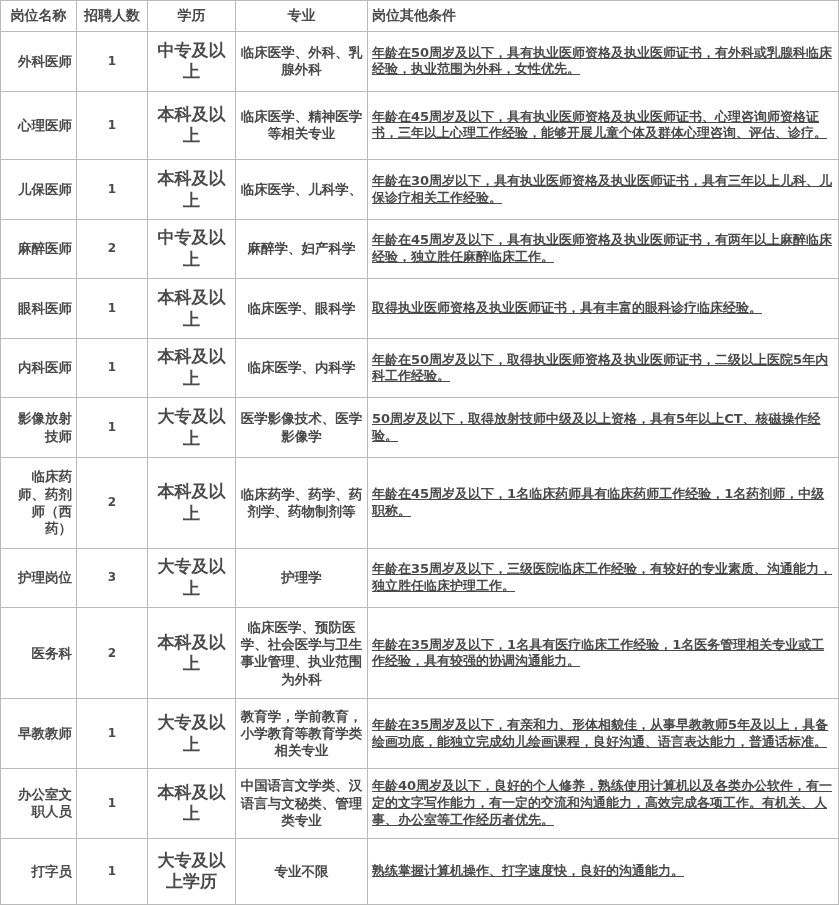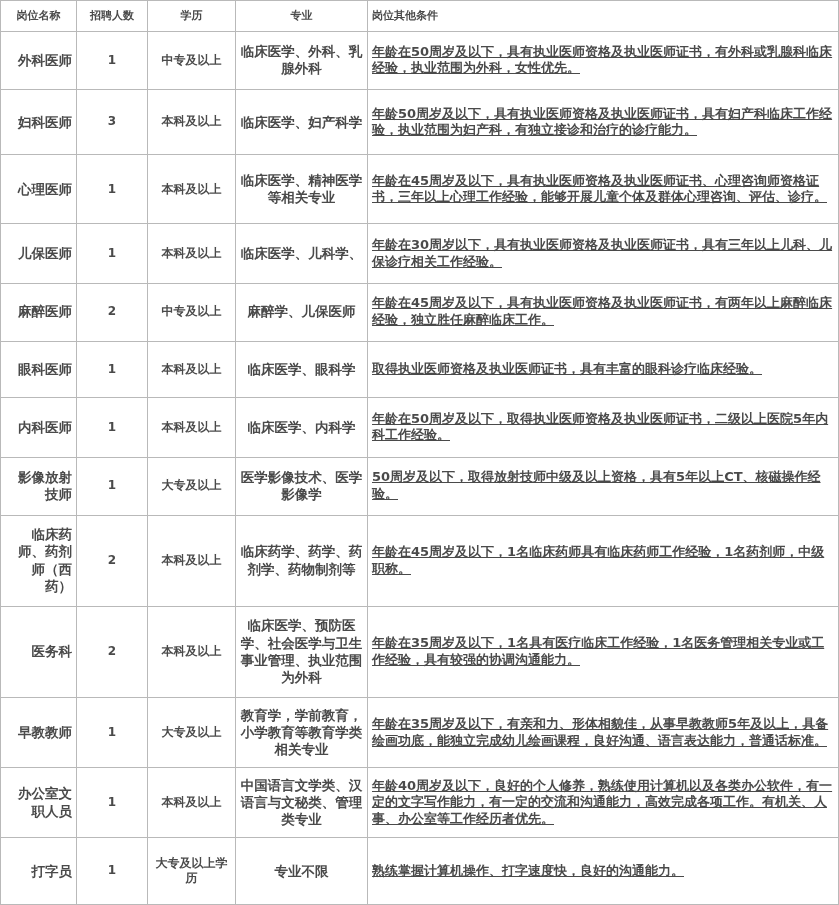--- a/index.html
+++ b/index.html
@@ -32,21 +32,21 @@
   
   col.c-name  { width: 76px; }
   col.c-count { width: 71px; }
   col.c-edu   { width: 88px; }
   col.c-major { width: 132px; }
   col.c-other { width: 471px; }
 
   
   thead th {
     height: 26px;
-    font-size: 11px;
+    font-size: 14px;
     text-align: center;
     vertical-align: middle;
     padding-top: 0;
     padding-bottom: 0;
     margin-left: 16px;
   }
   thead th.left-head {
     text-align: left;
     padding-left: 7px;
   }
@@ -55,21 +55,21 @@
   td.name {
     text-align: right;
     font-size: 13.5px;
   }
   td.count {
     text-align: center;
     font-size: 12px;
   }
   td.edu {
     text-align: center;
-    font-size: 12px;
+    font-size: 17px;
   }
   td.major {
     text-align: center;
     font-size: 13.5px;
   }
   td.other {
     text-align: left;
     font-size: 13px;
     padding-left: 6px;
     padding-right: 4px;
@@ -99,46 +99,39 @@
     </tr>
   </thead>
   <tbody id="table-body">
       <tr style="height: 47px;">
         <td class="name">外科医师</td>
         <td class="count">1</td>
         <td class="edu">中专及以上</td>
         <td class="major">临床医学、外科、乳腺外科</td>
         <td class="other">年龄在50周岁及以下，具有执业医师资格及执业医师证书，有外科或乳腺科临床经验，执业范围为外科，女性优先。</td>
       </tr>
-      <tr style="height: 53px;">
-        <td class="name">妇科医师</td>
-        <td class="count">3</td>
-        <td class="edu">本科及以上</td>
-        <td class="major">临床医学、妇产科学</td>
-        <td class="other">年龄50周岁及以下，具有执业医师资格及执业医师证书，具有妇产科临床工作经验，执业范围为妇产科，有独立接诊和治疗的诊疗能力。</td>
-      </tr>
       <tr style="height: 56px; border-radius: 26px;">
         <td class="name">心理医师</td>
         <td class="count">1</td>
         <td class="edu">本科及以上</td>
         <td class="major">临床医学、精神医学等相关专业</td>
         <td class="other">年龄在45周岁及以下，具有执业医师资格及执业医师证书、心理咨询师资格证书，三年以上心理工作经验，能够开展儿童个体及群体心理咨询、评估、诊疗。</td>
       </tr>
       <tr style="height: 48px;">
         <td class="name">儿保医师</td>
         <td class="count">1</td>
         <td class="edu">本科及以上</td>
         <td class="major">临床医学、儿科学、</td>
         <td class="other">年龄在30周岁以下，具有执业医师资格及执业医师证书，具有三年以上儿科、儿保诊疗相关工作经验。</td>
       </tr>
       <tr style="height: 47px;">
         <td class="name">麻醉医师</td>
         <td class="count">2</td>
         <td class="edu">中专及以上</td>
-        <td class="major">麻醉学、儿保医师</td>
+        <td class="major">麻醉学、妇产科学</td>
         <td class="other">年龄在45周岁及以下，具有执业医师资格及执业医师证书，有两年以上麻醉临床经验，独立胜任麻醉临床工作。</td>
       </tr>
       <tr style="height: 46px; margin-top: 41px;">
         <td class="name">眼科医师</td>
         <td class="count">1</td>
         <td class="edu">本科及以上</td>
         <td class="major">临床医学、眼科学</td>
         <td class="other">取得执业医师资格及执业医师证书，具有丰富的眼科诊疗临床经验。</td>
       </tr>
       <tr style="height: 48px;">
@@ -154,20 +147,27 @@
         <td class="edu">大专及以上</td>
         <td class="major">医学影像技术、医学影像学</td>
         <td class="other">50周岁及以下，取得放射技师中级及以上资格，具有5年以上CT、核磁操作经验。</td>
       </tr>
       <tr style="height: 56px;">
         <td class="name">临床药师、药剂师（西药）</td>
         <td class="count">2</td>
         <td class="edu">本科及以上</td>
         <td class="major">临床药学、药学、药剂学、药物制剂等</td>
         <td class="other">年龄在45周岁及以下，1名临床药师具有临床药师工作经验，1名药剂师，中级职称。</td>
+      </tr>
+      <tr style="height: 46px;">
+        <td class="name">护理岗位</td>
+        <td class="count">3</td>
+        <td class="edu">大专及以上</td>
+        <td class="major">护理学</td>
+        <td class="other">年龄在35周岁及以下，三级医院临床工作经验，有较好的专业素质、沟通能力，独立胜任临床护理工作。</td>
       </tr>
       <tr style="height: 59px;">
         <td class="name">医务科</td>
         <td class="count">2</td>
         <td class="edu">本科及以上</td>
         <td class="major">临床医学、预防医学、社会医学与卫生事业管理、执业范围为外科</td>
         <td class="other">年龄在35周岁及以下，1名具有医疗临床工作经验，1名医务管理相关专业或工作经验，具有较强的协调沟通能力。</td>
       </tr>
       <tr style="height: 55px;">
         <td class="name">早教教师</td>

